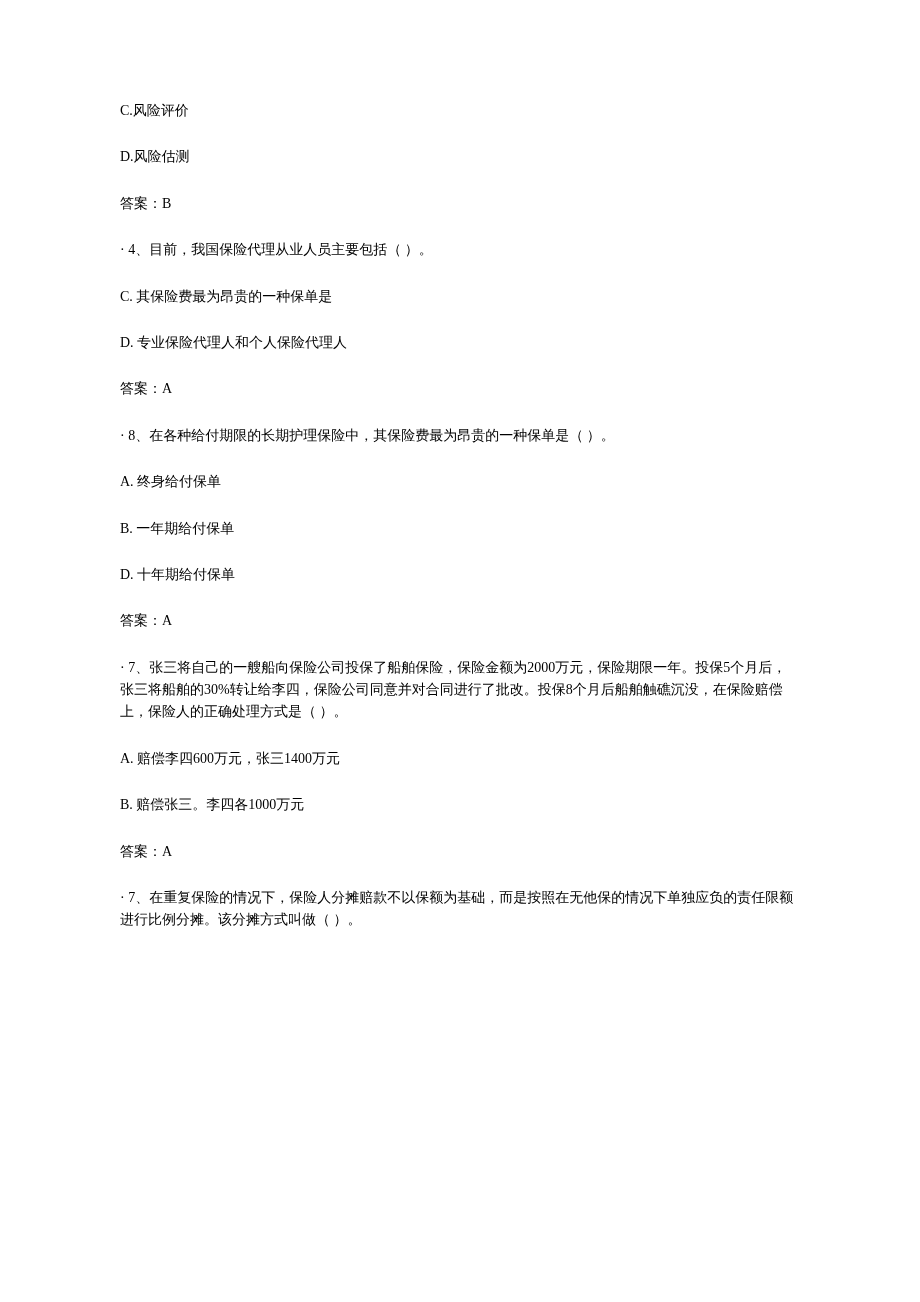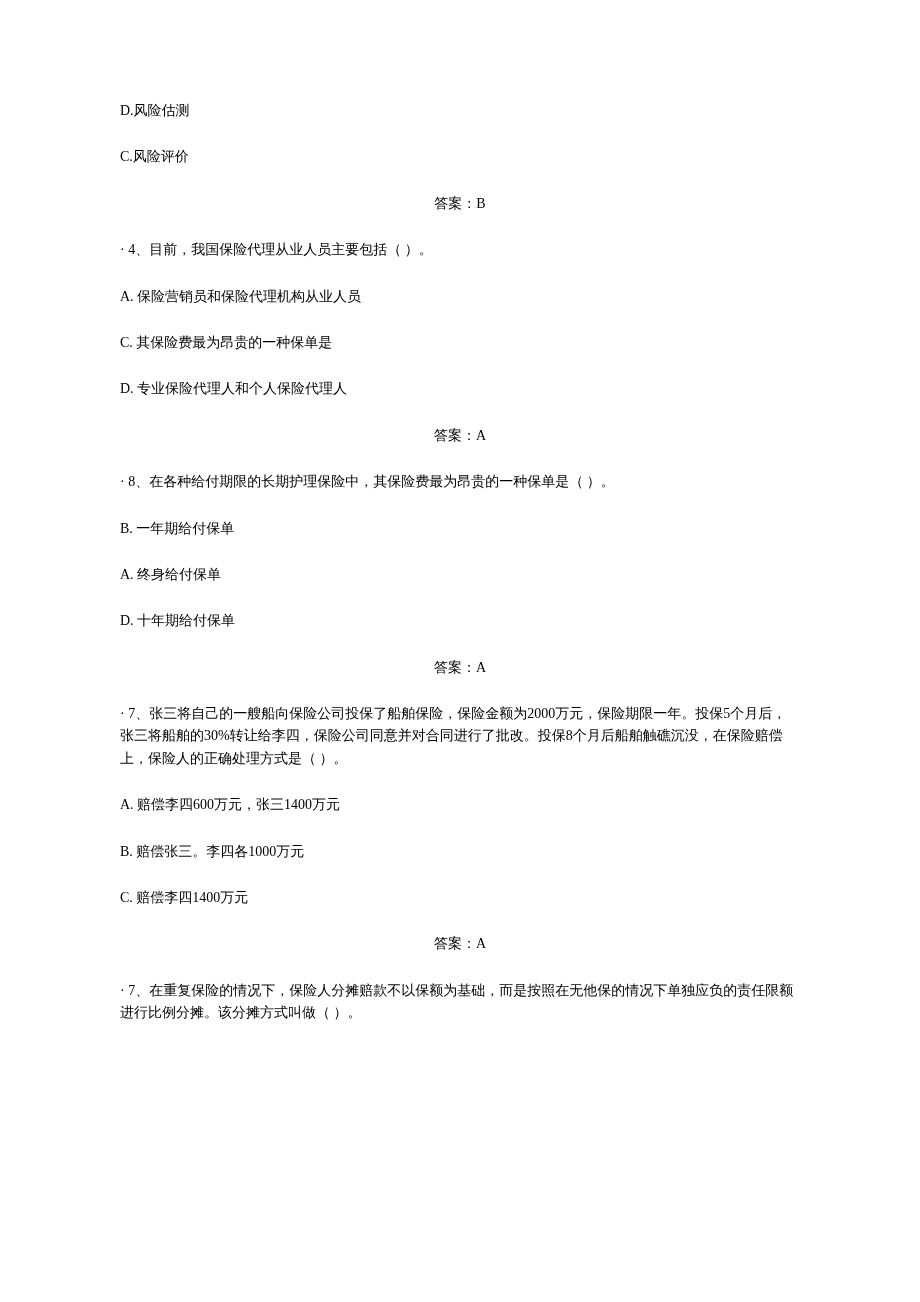--- a/index.html
+++ b/index.html
@@ -18,45 +18,42 @@
       box-sizing: border-box;
     }
     .question-stem {
       margin-bottom: 24px;
     }
     .option {
       margin-bottom: 24px;
     }
     .answer {
       margin-bottom: 24px;
-      text-align: center;
     }
   </style>
 </head>
 <body>
 
 <div class="page">
 
+  <div class="option">C.风险评价</div>
   <div class="option">D.风险估测</div>
-  <div class="option">C.风险评价</div>
   <div class="answer">答案：B</div>
 
   <div class="question-stem">· 4、目前，我国保险代理从业人员主要包括（ ）。</div>
-  <div class="option">A. 保险营销员和保险代理机构从业人员</div>
   <div class="option">C. 其保险费最为昂贵的一种保单是</div>
   <div class="option">D. 专业保险代理人和个人保险代理人</div>
   <div class="answer">答案：A</div>
 
   <div class="question-stem">· 8、在各种给付期限的长期护理保险中，其保险费最为昂贵的一种保单是（ ）。</div>
+  <div class="option">A. 终身给付保单</div>
   <div class="option">B. 一年期给付保单</div>
-  <div class="option">A. 终身给付保单</div>
   <div class="option">D. 十年期给付保单</div>
   <div class="answer">答案：A</div>
 
   <div class="question-stem">· 7、张三将自己的一艘船向保险公司投保了船舶保险，保险金额为2000万元，保险期限一年。投保5个月后，张三将船舶的30%转让给李四，保险公司同意并对合同进行了批改。投保8个月后船舶触礁沉没，在保险赔偿上，保险人的正确处理方式是（ ）。</div>
   <div class="option">A. 赔偿李四600万元，张三1400万元</div>
   <div class="option">B. 赔偿张三。李四各1000万元</div>
-  <div class="option">C. 赔偿李四1400万元</div>
   <div class="answer">答案：A</div>
 
   <div class="question-stem">· 7、在重复保险的情况下，保险人分摊赔款不以保额为基础，而是按照在无他保的情况下单独应负的责任限额进行比例分摊。该分摊方式叫做（ ）。</div>
 
 </div>
 
 </body></html>

